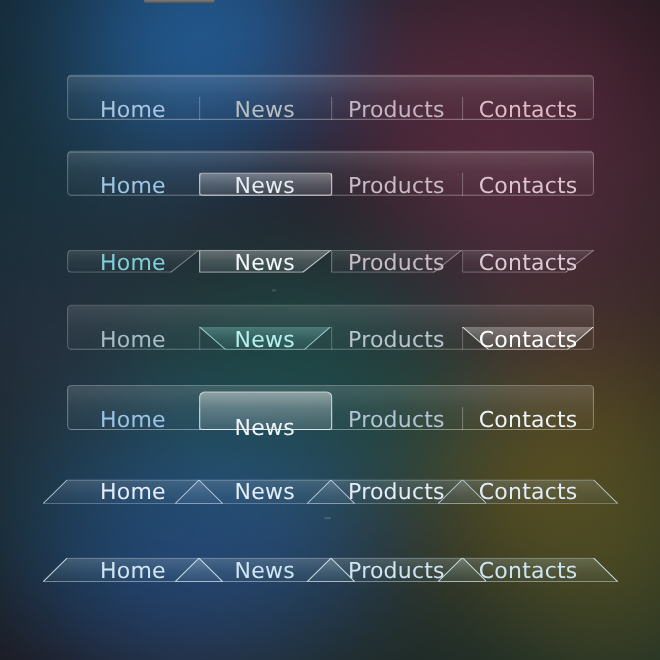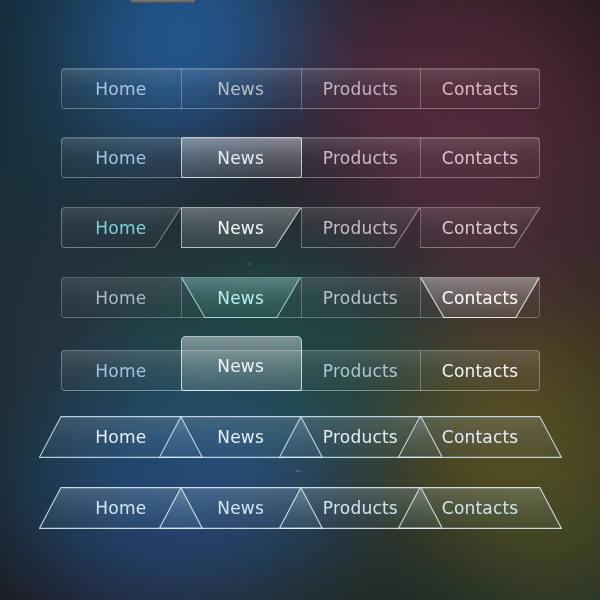--- a/index.html
+++ b/index.html
@@ -60,24 +60,25 @@
     width: 479px;
     height: 41px;
     display: flex;
   }
   .navbar .tab {
     flex: 1 1 0;
     position: relative;
     display: flex;
     align-items: center;
     justify-content: center;
-    font-size: 17px;
+    font-size: 20px;
     letter-spacing: .2px;
     white-space: nowrap;
     user-select: none;
+    margin-top: 20px;
   }
   .navbar .tab .lbl { position: relative; z-index: 4; }
 
   
   .bar1 { top: 68px; }
   .bar1 .plate {
     position: absolute; inset: 0;
     border: 1px solid rgba(255,255,255,.24);
     border-radius: 4px;
     background: linear-gradient(180deg, rgba(255,255,255,.13) 0%, rgba(255,255,255,.05) 45%, rgba(255,255,255,.015) 100%);

